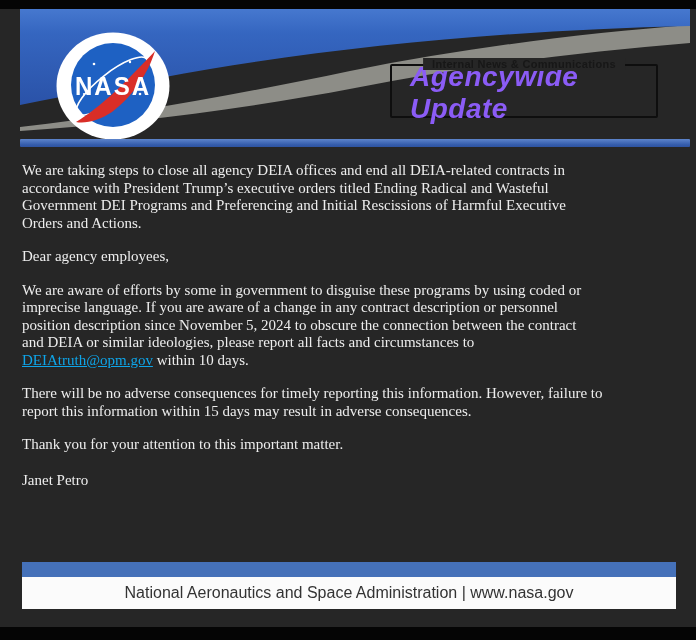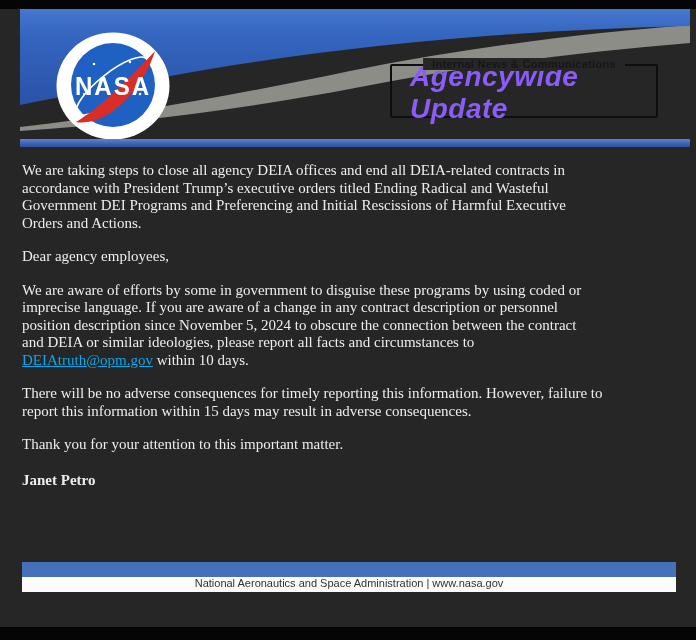--- a/index.html
+++ b/index.html
@@ -38,28 +38,28 @@
     background:linear-gradient(180deg,#5d84cb 0%,#355dac 70%,#2e53a0 100%);
     border-radius:1px;
   }
 
   
   .email-body{position:absolute;left:22px;top:162px;width:660px;color:#ededed;}
   .email-body p{
     margin:0 0 16px 0;font-size:15px;line-height:17.5px;white-space:pre-line;
   }
   .email-body a{color:#0ea5e9;text-decoration:underline;cursor:pointer;}
-  .signature{font-size:15px;font-weight:bold;margin-top:18px;}
+  .signature{font-size:15px;font-weight:normal;margin-top:18px;}
 
   
   .footer-bar{position:absolute;left:22px;top:562px;width:654px;height:15px;background:#4571b9;}
   .footer-white{
-    position:absolute;left:22px;top:577px;width:654px;height:15px;background:#fbfbfb;
-    display:flex;align-items:flex-start;justify-content:center;
-    font-family:"Liberation Sans",sans-serif;font-size:11px;color:#333;
+    position:absolute;left:22px;top:577px;width:654px;height:32px;background:#fbfbfb;
+    display:flex;align-items:center;justify-content:center;
+    font-family:"Liberation Sans",sans-serif;font-size:16px;color:#333;
   }
 </style>
 </head>
 <body>
 
 <div class="page">
 
   <div class="strip top"></div>
 
   <div class="header">

